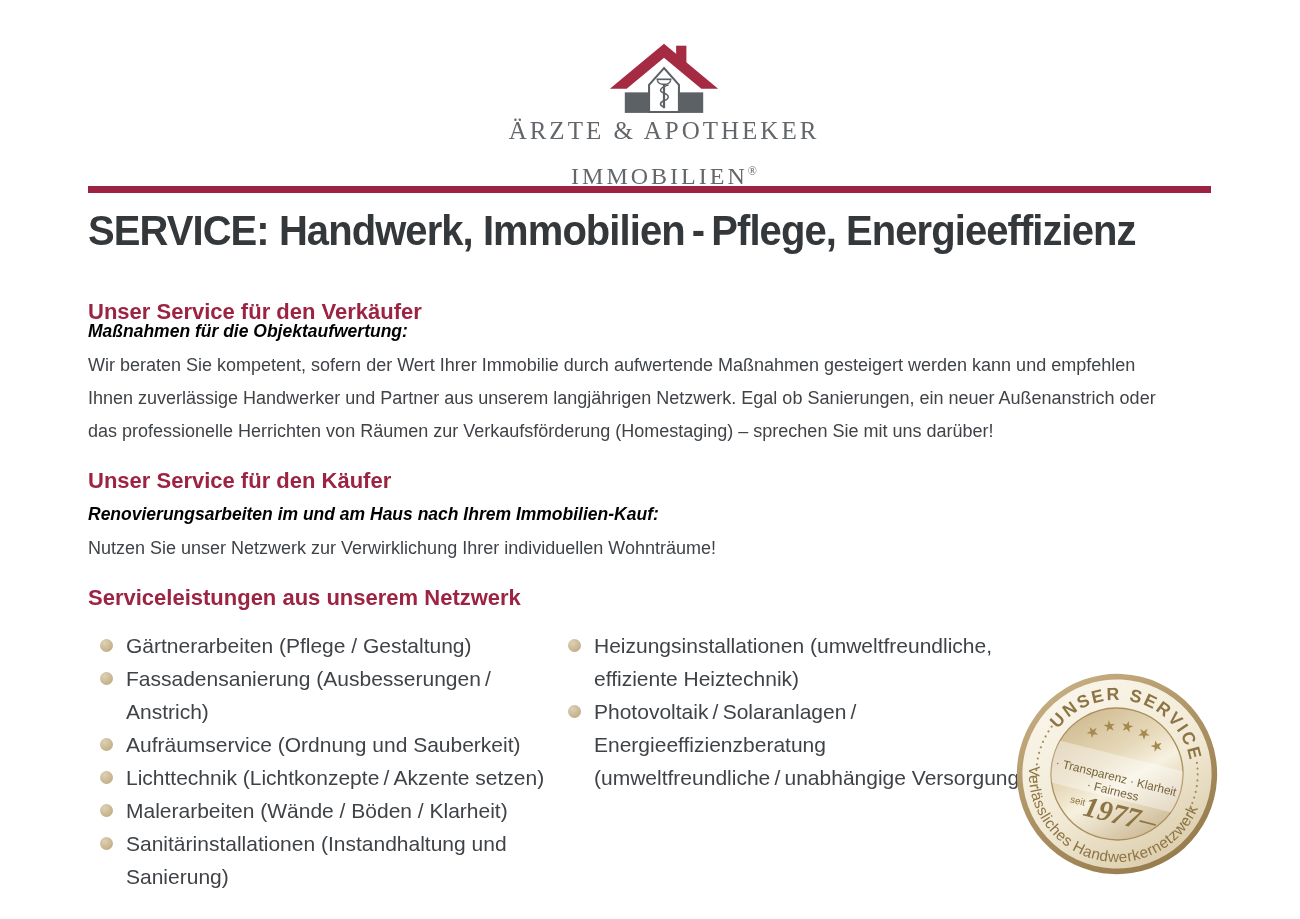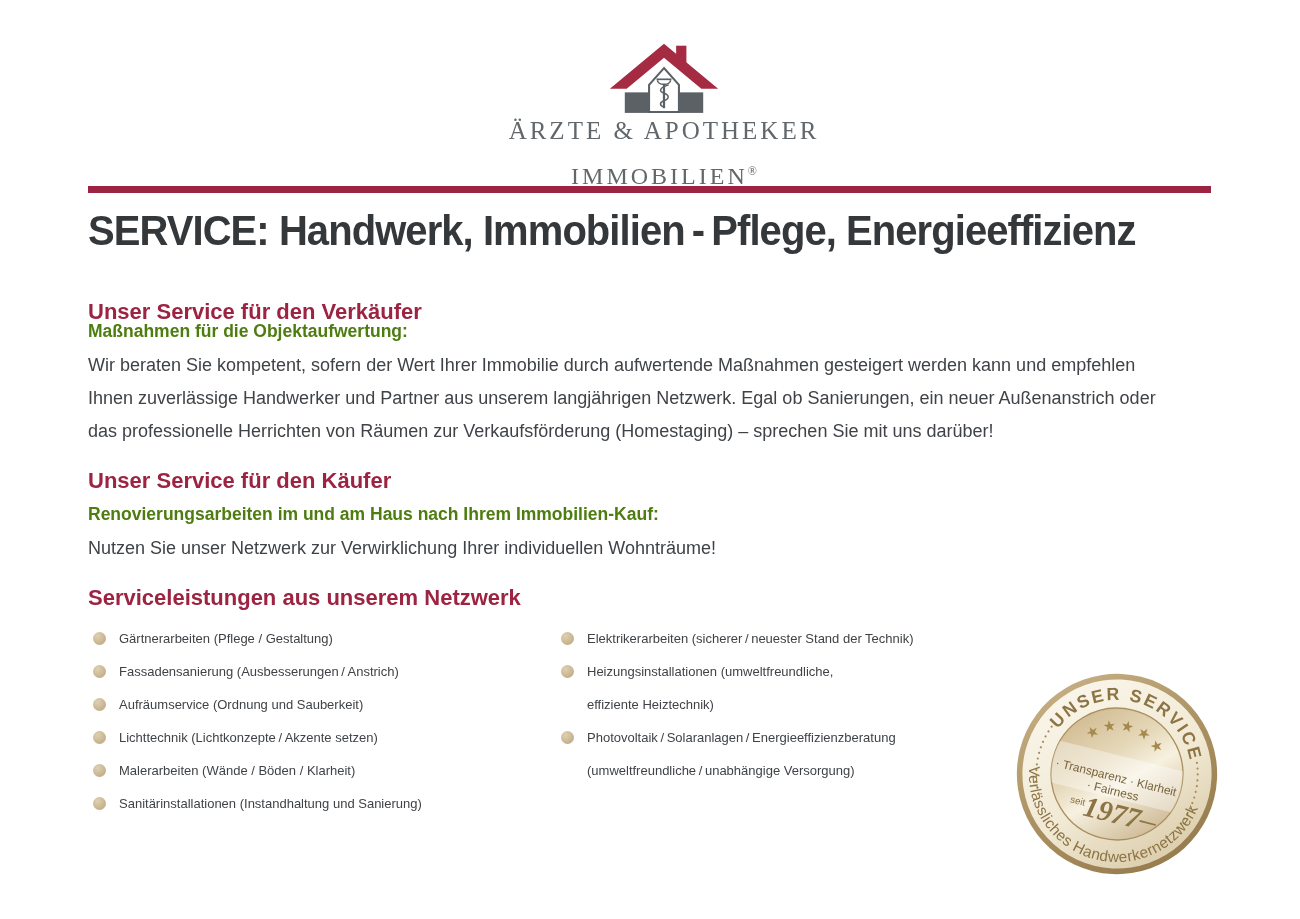--- a/index.html
+++ b/index.html
@@ -25,32 +25,33 @@
     position:absolute;left:88px;top:206px;margin:0;white-space:nowrap;
     font-size:43px;font-weight:bold;color:#34383b;letter-spacing:-1px;
     transform:scaleX(0.93);transform-origin:left top;
   }
   
   .sec-h{
     position:absolute;left:88px;margin:0;font-size:22px;font-weight:bold;color:#9c2342;
     white-space:nowrap;
   }
   .sub-h{
-    position:absolute;left:88px;margin:0;font-size:17.5px;font-weight:bold;color:#4d7c0f;
+    position:absolute;left:88px;margin:0;font-size:17.5px;font-weight:bold;color:#000000;
     white-space:nowrap;
+    font-style:italic;
   }
   .body-t{
     position:absolute;left:88px;margin:0;font-size:18px;line-height:33px;color:#3f4347;
     width:1080px;
   }
   #sec1-h{top:299px} #sec1-sub{top:321px} #sec1-body{top:349px}
   #sec2-h{top:468px} #sec2-sub{top:504px} #sec2-body{top:532px}
   #sec3-h{top:585px}
   
-  .list{position:absolute;top:617px;margin:5px;padding:0;list-style:none;font-size:13px;}
+  .list{position:absolute;top:617px;margin:12px;padding:0;list-style:none;font-size:21px;}
   .list.left{left:88px;width:470px;}
   .list.right{left:556px;width:480px;}
   .list li{position:relative;padding-left:26px;}
   .list li div{line-height:33px;}
   .dot{
     position:absolute;left:0;top:10px;width:13px;height:13px;border-radius:50%;
     background:radial-gradient(circle at 35% 30%,#ddd0b4 0%,#cbb893 55%,#b7a077 100%);
   }
   
   .badge{position:absolute;left:1015px;top:672px;width:204px;height:204px;}
@@ -118,24 +119,20 @@
       </li>
     <li>
         <span class="dot"></span>
         <div>Sanitärinstallationen (Instandhaltung und Sanierung)</div>
       </li>
   </ul>
 
   <ul class="list right">
     <li>
         <span class="dot"></span>
-        <div>Elektrikerarbeiten (sicherer / neuester Stand der Technik)</div>
-      </li>
-    <li>
-        <span class="dot"></span>
         <div>Heizungsinstallationen (umweltfreundliche,</div>
         <div>effiziente Heiztechnik)</div>
       </li>
     <li>
         <span class="dot"></span>
         <div>Photovoltaik / Solaranlagen / Energieeffizienzberatung</div>
         <div>(umweltfreundliche / unabhängige Versorgung)</div>
       </li>
   </ul>
 

